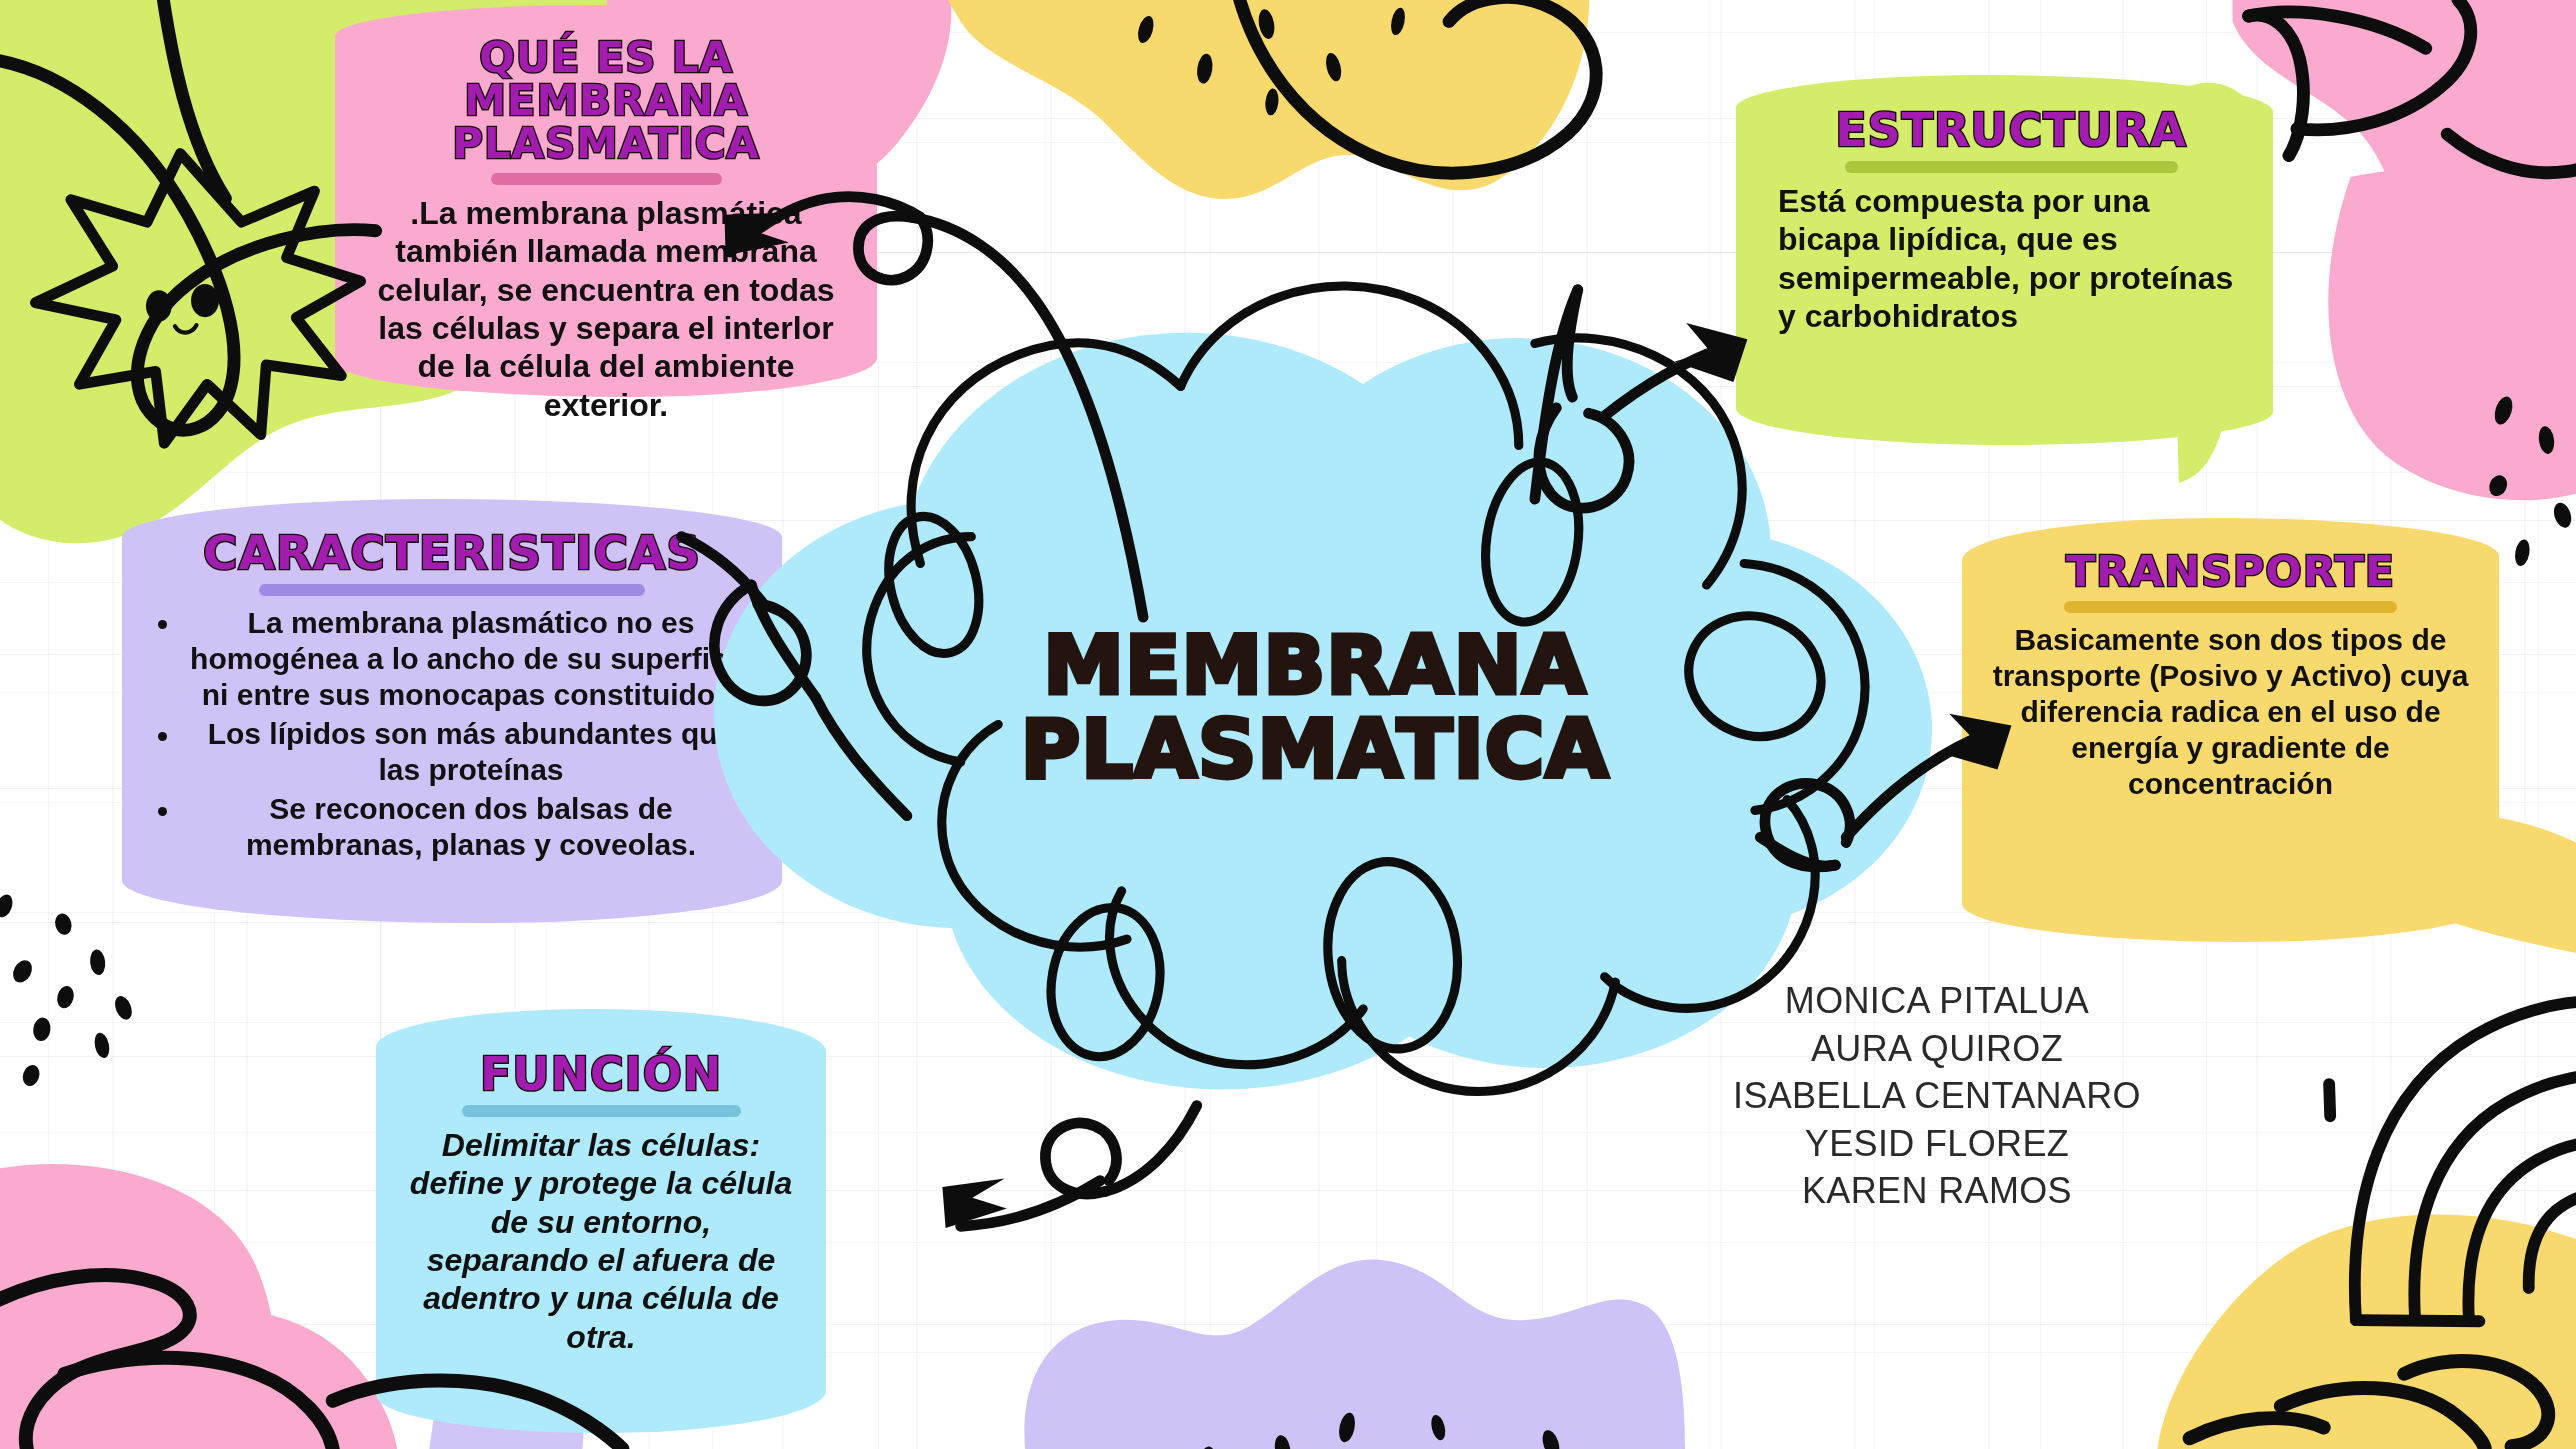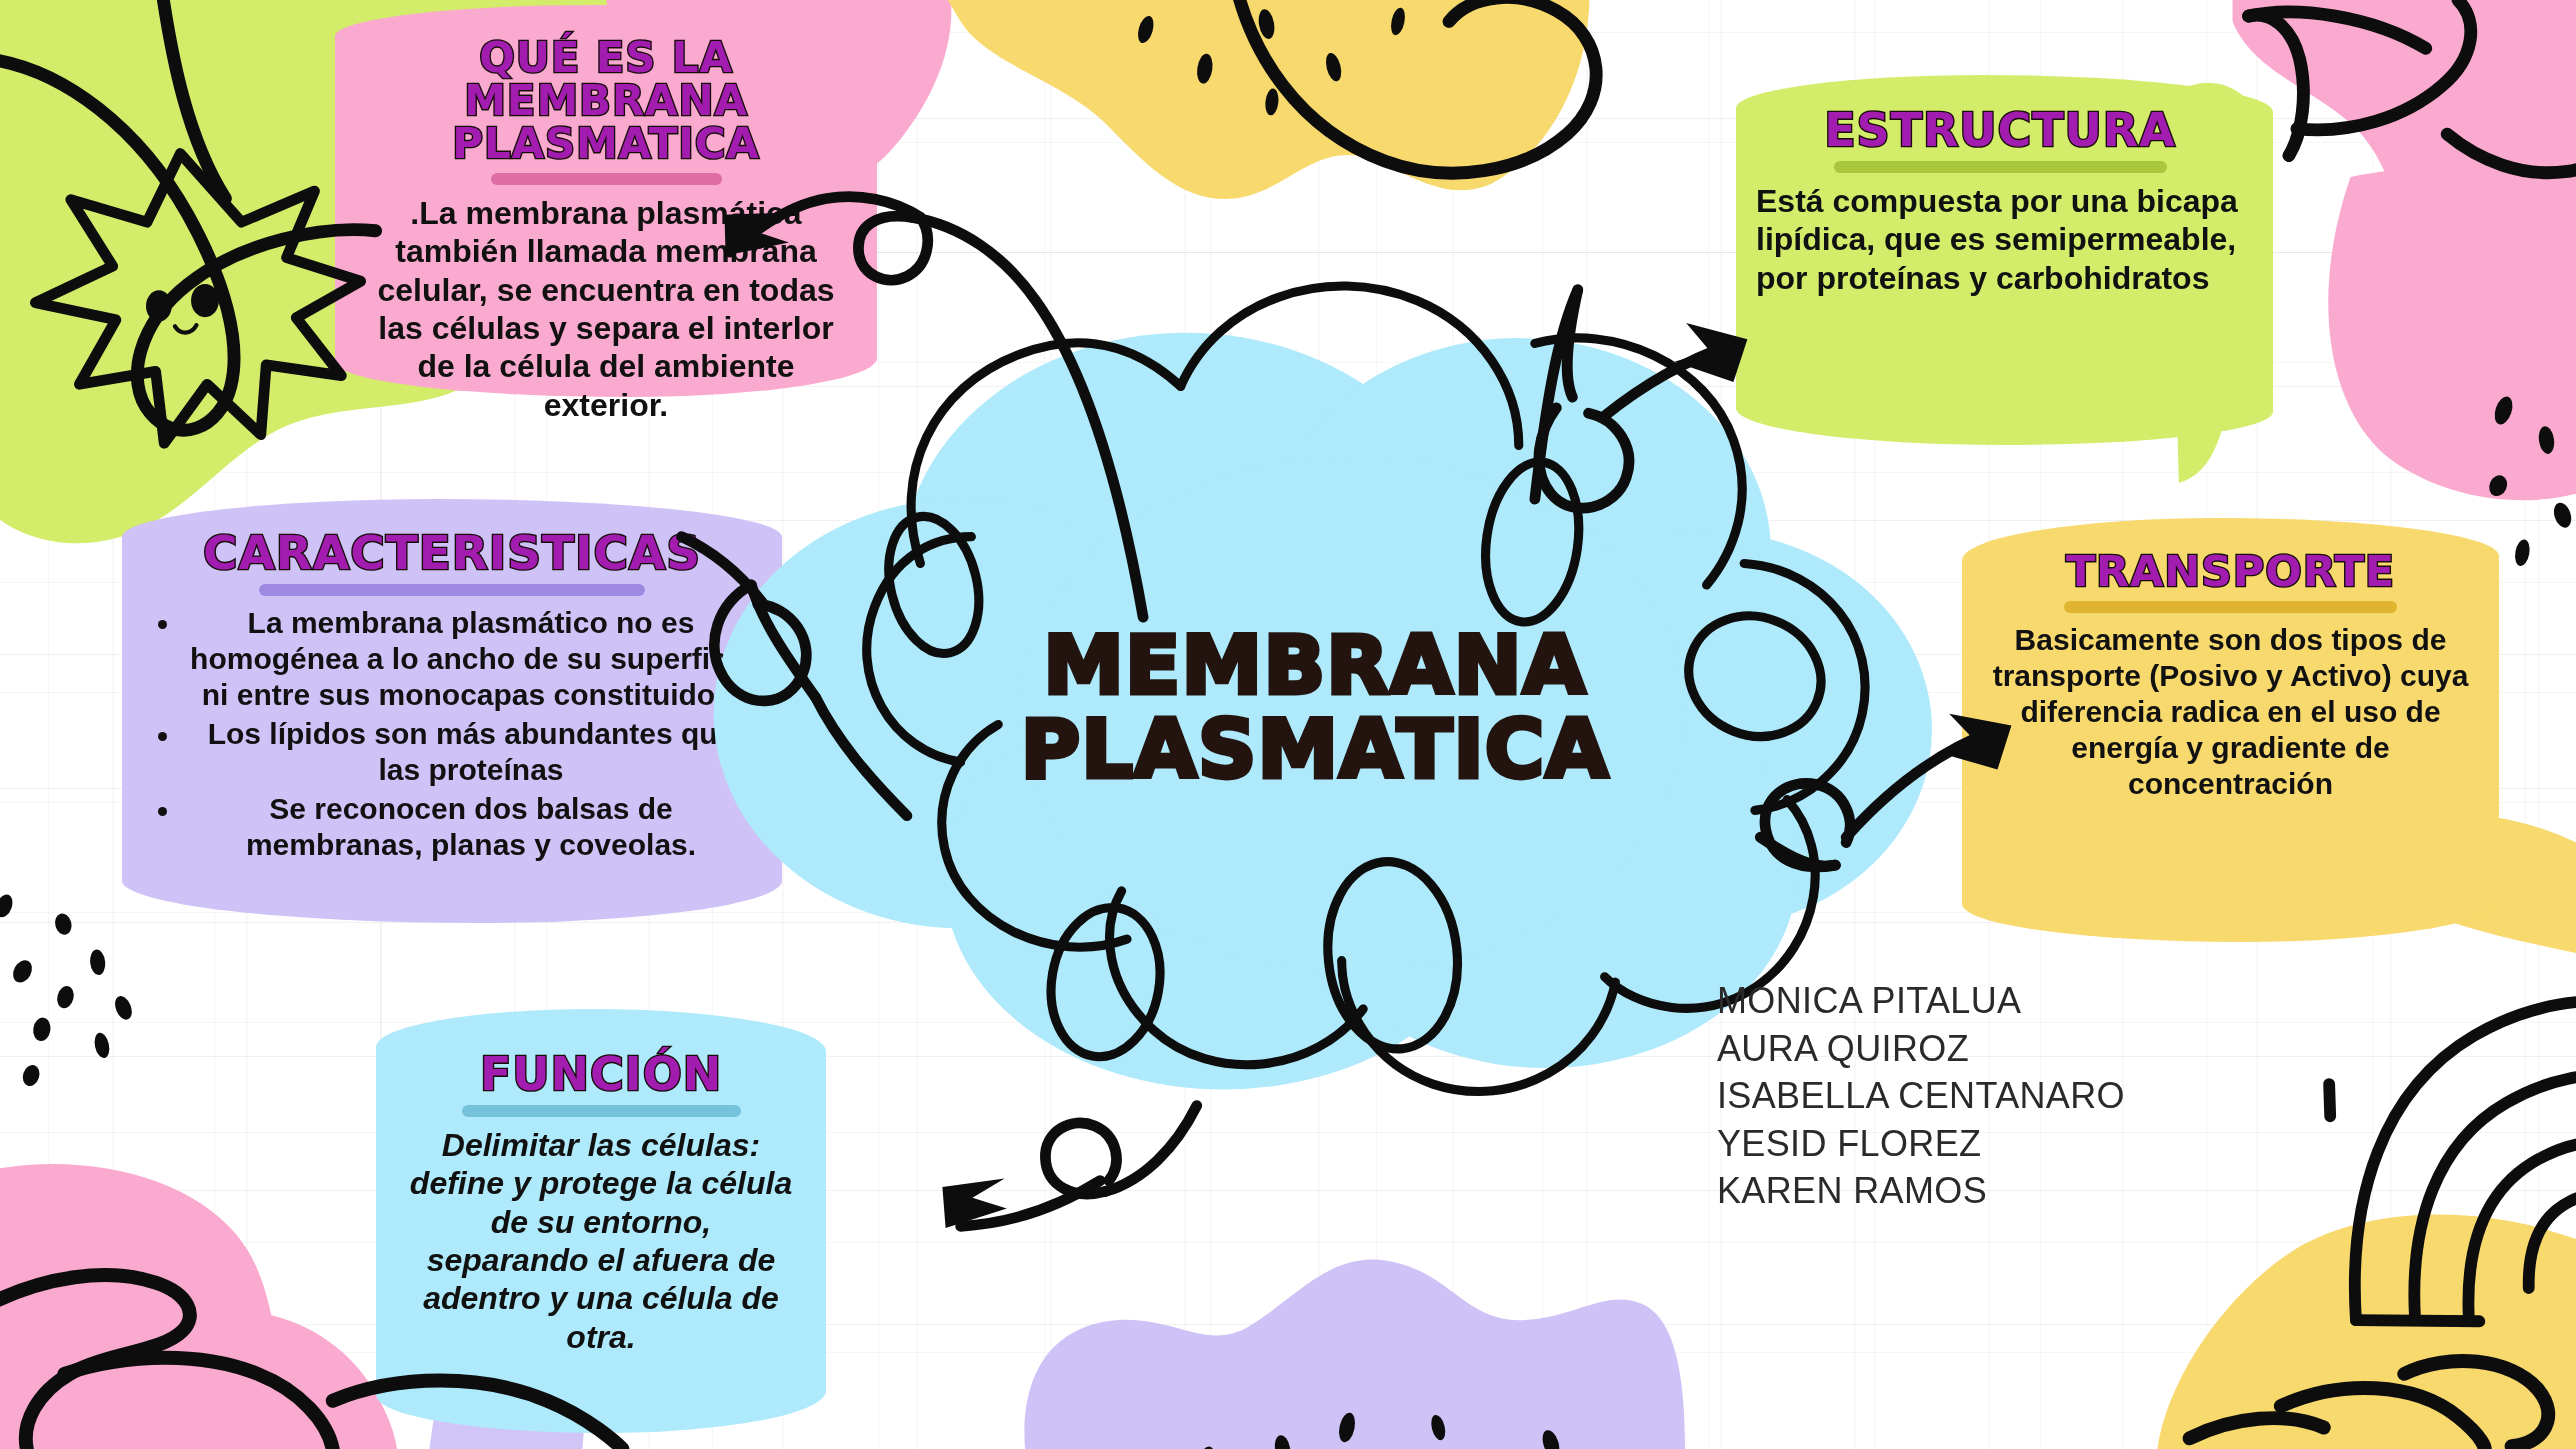--- a/index.html
+++ b/index.html
@@ -64,21 +64,21 @@
     padding:32px 30px 0 30px;
   }
   #card-que .ttl{font-size:42px;}
   #card-que .uline{width:231px;background:#E06CA4;}
   #card-que .body{font-size:32px;}
 
   #card-estructura{
     left:1736px;top:75px;width:537px;height:370px;
     background:#D3EC6A;
     border-radius:46% 54% 50% 50% / 9% 10% 9% 10%;
-    padding:32px 29px 0 20px;
+    padding:32px 29px 0 42px;
   }
   #card-estructura .ttl{font-size:46px;}
   #card-estructura .uline{width:333px;background:#A9C63C;}
   #card-estructura .body{font-size:32px;text-align:left;}
 
   #card-caract{
     left:122px;top:499px;width:660px;height:424px;
     background:#CFC2F7;
     border-radius:48% 52% 46% 54% / 9% 9% 10% 10%;
     padding:30px 23.6px 0 23.6px;
@@ -115,21 +115,21 @@
     font-weight:900;font-size:81px;line-height:1.04;
     letter-spacing:.015em;color:#241410;
     -webkit-text-stroke:4.8px #241410;
     paint-order:stroke fill;
     text-transform:uppercase;
   }
 
   
   #credits{
     position:absolute;left:1717px;top:977px;width:440px;
-    color:#2a2a2a;
+    text-align:center;color:#2a2a2a;
     font-family:"Liberation Sans", sans-serif;
     font-size:36px;line-height:1.32;font-weight:400;
     letter-spacing:.01em;
   }
   #credits div{white-space:nowrap;}
 </style>
 </head>
 <body>
 
 <div id="stage">

